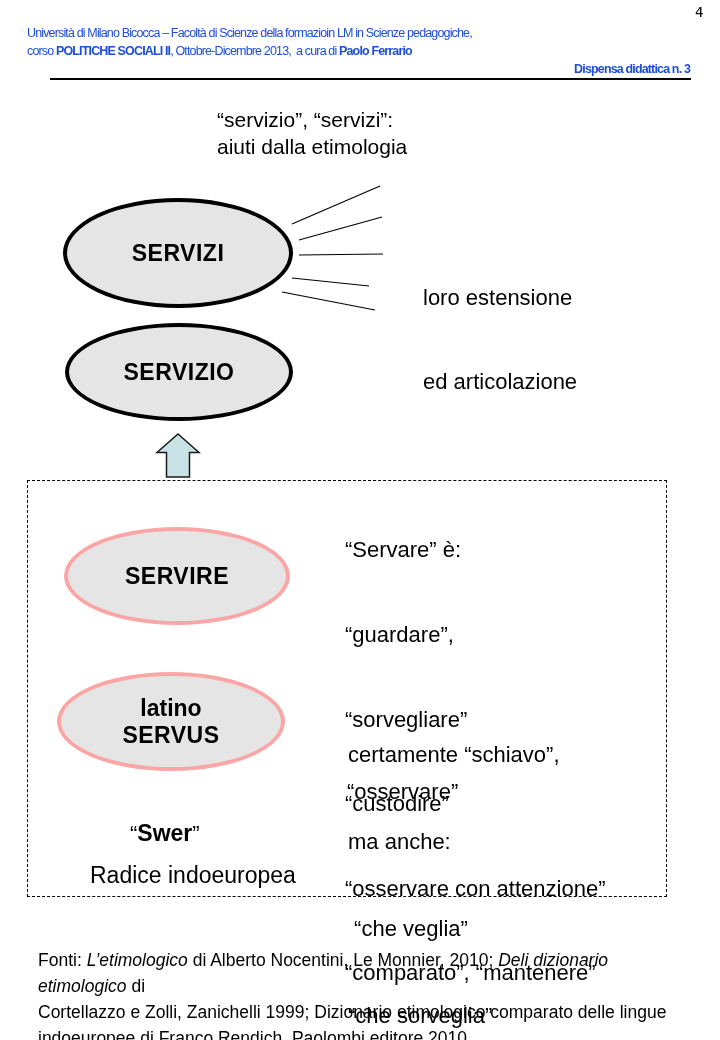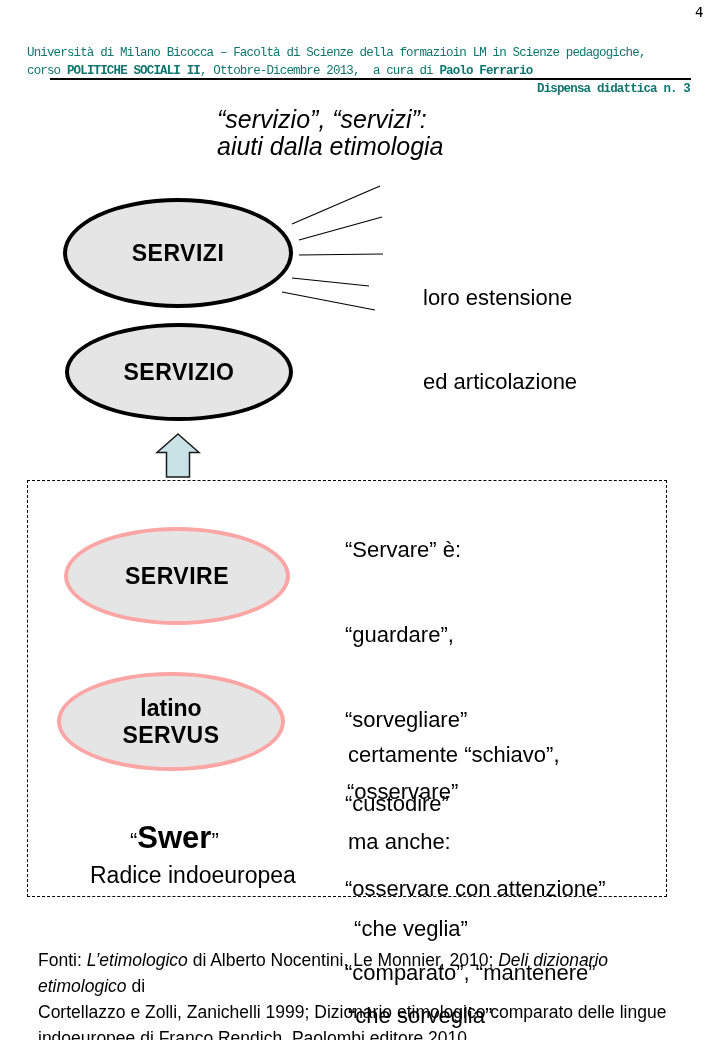--- a/index.html
+++ b/index.html
@@ -3,43 +3,43 @@
 <meta charset="utf-8">
 <style>
   html,body{margin:0;padding:0;background:#888;}
   .page{
     position:relative;width:720px;height:1040px;background:#ffffff;
     font-family:"Liberation Sans", sans-serif;color:#000;overflow:hidden;
     margin:0 auto;
   }
   .abs{position:absolute;}
   
-  .hdr{font-family:Liberation Mono, monospace;font-size:12.5px;letter-spacing:-0.85px;white-space:pre;color:#0f766e;margin-top:20px;}
+  .hdr{font-family:Liberation Sans, sans-serif;font-size:12.5px;letter-spacing:-0.85px;white-space:pre;color:#1d4ed8;}
   .page-num{font-family:"DejaVu Sans Mono", monospace;font-size:14px;}
   .hdr-rule{background:#000;height:2px;}
   
-  .title{font-size:25px;line-height:27px;font-style:italic;}
+  .title{font-size:21px;line-height:27px;}
   
   .ellipse{
     border-radius:50%;background:#e5e5e5;box-sizing:border-box;
     display:flex;align-items:center;justify-content:center;flex-direction:column;
     text-align:center;
   }
   .ellipse .lbl{font-size:23px;font-weight:bold;letter-spacing:0.5px;}
   .ellipse .lbl-reg{font-size:23px;font-weight:bold;}
   .b4{border:4px solid #000;}
   .b3{border:4px solid #fca5a5;}
   
   .dashed-box{border:1px dashed #000;box-sizing:border-box;}
   
   .note{font-size:22px;line-height:28px;white-space:pre;}
   .note-sm{font-size:22px;line-height:29px;white-space:pre;}
   .radice{font-size:23px;}
   .swer{font-size:22px;}
-  .swer b{font-size:31px;}
+  .swer b{font-size:23px;}
   
   .footer{font-size:17.5px;line-height:26px;}
   svg.overlay{position:absolute;left:0;top:0;pointer-events:none;}
 </style>
 </head>
 <body>
 
 <div class="page">
 
   <div class="abs page-num" style="left:695px;top:4px;">4</div>

